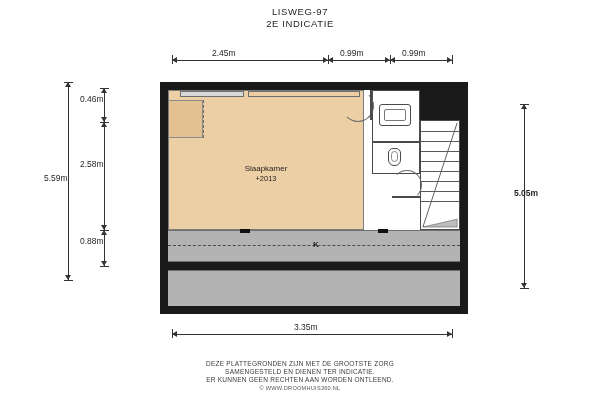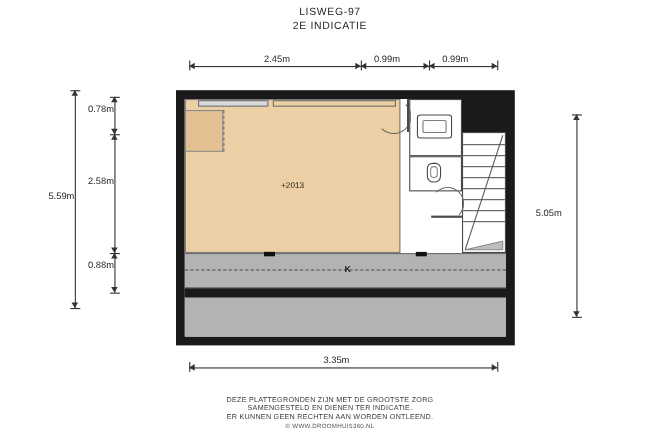--- a/index.html
+++ b/index.html
@@ -373,21 +373,21 @@
   <div class="title-block">
     <div class="title-line">LISWEG-97</div>
     <div class="title-line">2E INDICATIE</div>
   </div>
 
   <div class="dimline-h" style="left:172px; top:60px; width:156px;"></div>
   <div class="arrow arrow-l" style="left:172px; top:57px;"></div>
   <div class="arrow arrow-r" style="left:323px; top:57px;"></div>
   <div class="tick-v" style="left:172px; top:55px;"></div>
   <div class="tick-v" style="left:328px; top:55px;"></div>
-  <div class="dim-text" style="left:240px; top:48px;">2.45m</div>
+  <div class="dim-text" style="left:212px; top:48px;">2.45m</div>
 
   <div class="dimline-h" style="left:328px; top:60px; width:62px;"></div>
   <div class="arrow arrow-l" style="left:328px; top:57px;"></div>
   <div class="arrow arrow-r" style="left:385px; top:57px;"></div>
   <div class="tick-v" style="left:390px; top:55px;"></div>
   <div class="dim-text" style="left:340px; top:48px;">0.99m</div>
 
   <div class="dimline-h" style="left:390px; top:60px; width:62px;"></div>
   <div class="arrow arrow-l" style="left:390px; top:57px;"></div>
   <div class="arrow arrow-r" style="left:447px; top:57px;"></div>
@@ -406,52 +406,53 @@
   <div class="arrow arrow-d" style="left:65px; top:275px;"></div>
   <div class="tick-h" style="left:64px; top:82px;"></div>
   <div class="tick-h" style="left:64px; top:280px;"></div>
   <div class="dim-text" style="left:44px; top:173px;">5.59m</div>
 
   <div class="dimline-v" style="left:104px; top:88px; height:34px;"></div>
   <div class="arrow arrow-u" style="left:101px; top:88px;"></div>
   <div class="arrow arrow-d" style="left:101px; top:117px;"></div>
   <div class="tick-h" style="left:100px; top:88px;"></div>
   <div class="tick-h" style="left:100px; top:122px;"></div>
-  <div class="dim-text" style="left:80px; top:94px;">0.78m</div>
+  <div class="dim-text" style="left:80px; top:94px;">0.46m</div>
 
   <div class="dimline-v" style="left:104px; top:122px; height:108px;"></div>
   <div class="arrow arrow-u" style="left:101px; top:122px;"></div>
   <div class="arrow arrow-d" style="left:101px; top:225px;"></div>
   <div class="tick-h" style="left:100px; top:230px;"></div>
   <div class="dim-text" style="left:80px; top:159px;">2.58m</div>
 
   <div class="dimline-v" style="left:104px; top:230px; height:36px;"></div>
   <div class="arrow arrow-u" style="left:101px; top:230px;"></div>
   <div class="arrow arrow-d" style="left:101px; top:261px;"></div>
   <div class="tick-h" style="left:100px; top:266px;"></div>
   <div class="dim-text" style="left:80px; top:236px;">0.88m</div>
 
   <div class="dimline-v" style="left:524px; top:104px; height:184px;"></div>
   <div class="arrow arrow-u" style="left:521px; top:104px;"></div>
   <div class="arrow arrow-d" style="left:521px; top:283px;"></div>
   <div class="tick-h" style="left:520px; top:104px;"></div>
   <div class="tick-h" style="left:520px; top:288px;"></div>
-  <div class="dim-text" style="left:487px; top:188px;">5.05m</div>
+  <div class="dim-text" style="left:514px; top:188px;font-weight:bold;">5.05m</div>
 
   <div class="plan">
     <div class="outer-wall"></div>
     <div class="inner-void"></div>
 
     <div class="room-main"></div>
     <div class="window-top"></div>
     <div class="window-top2"></div>
     <div class="closet"></div>
     <div class="closet-dash"></div>
 
     <div class="room-label">
+      <div>Slaapkamer</div>
       <div class="sub">+2013</div>
     </div>
 
     <div class="room-bath"></div>
     <div class="bath-tub"></div>
 
     <div class="room-wc"></div>
     <div class="wc-bowl"></div>
 
     <div class="stairs-black-top"></div>

